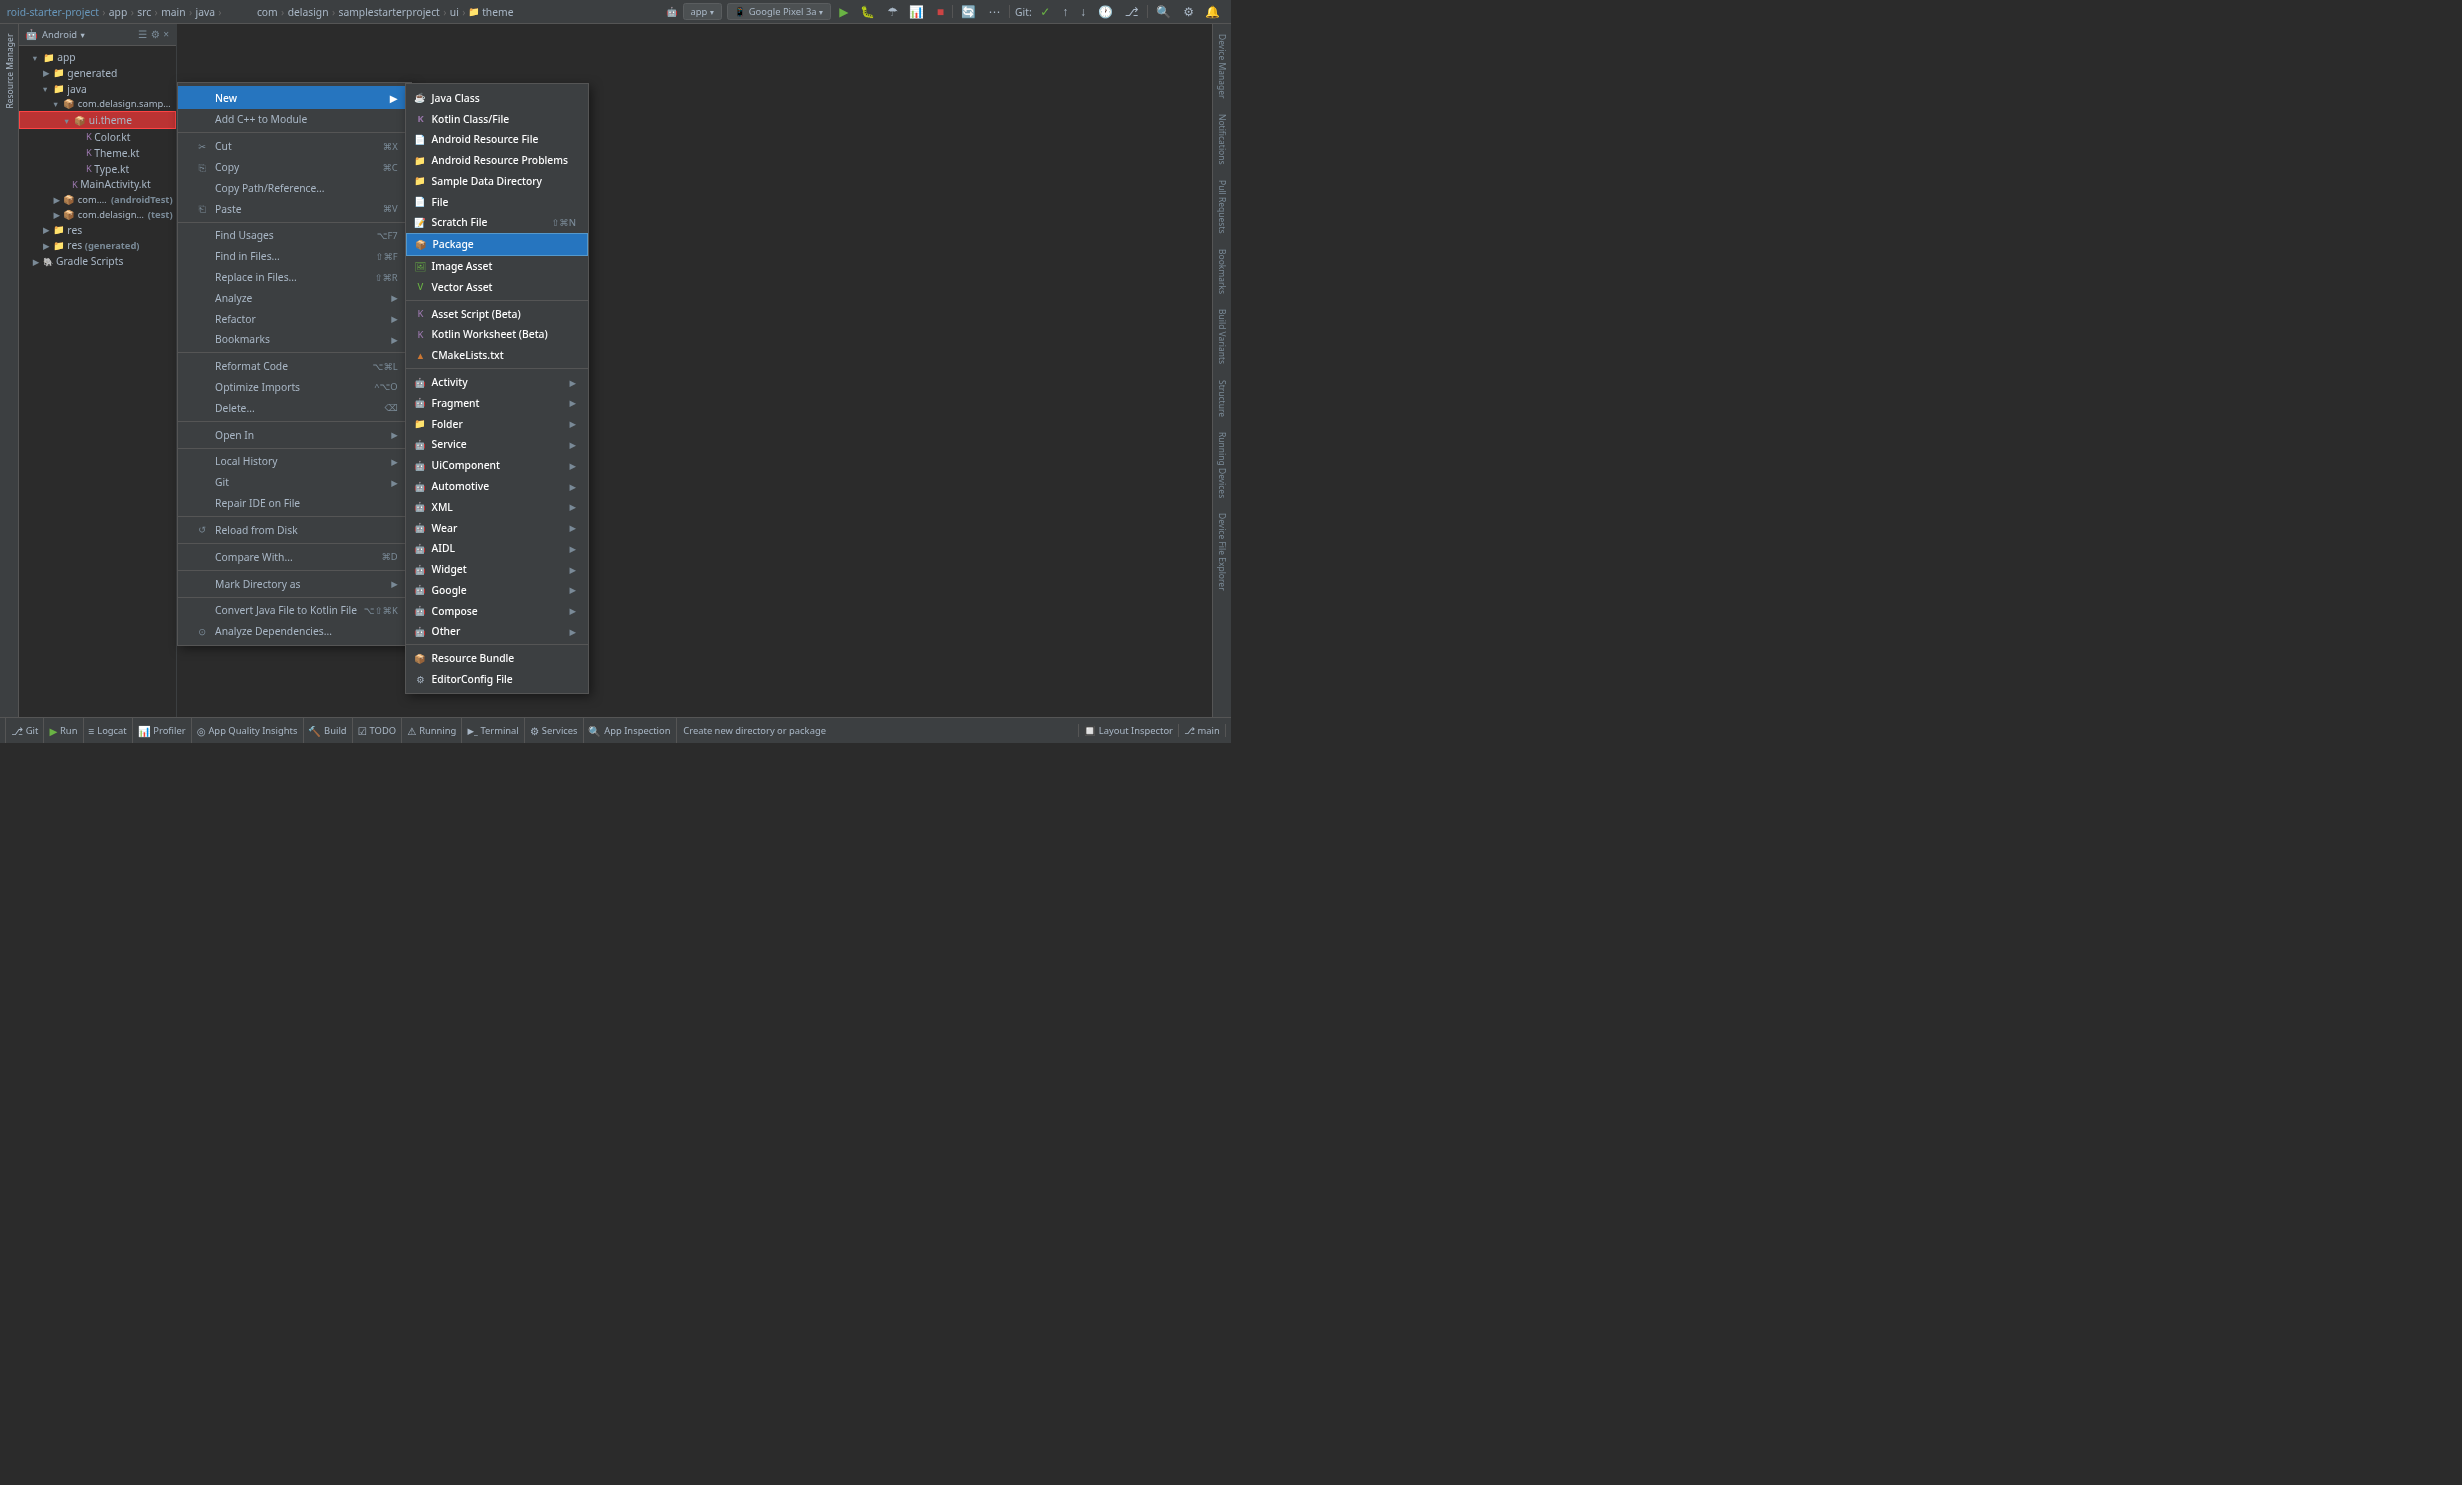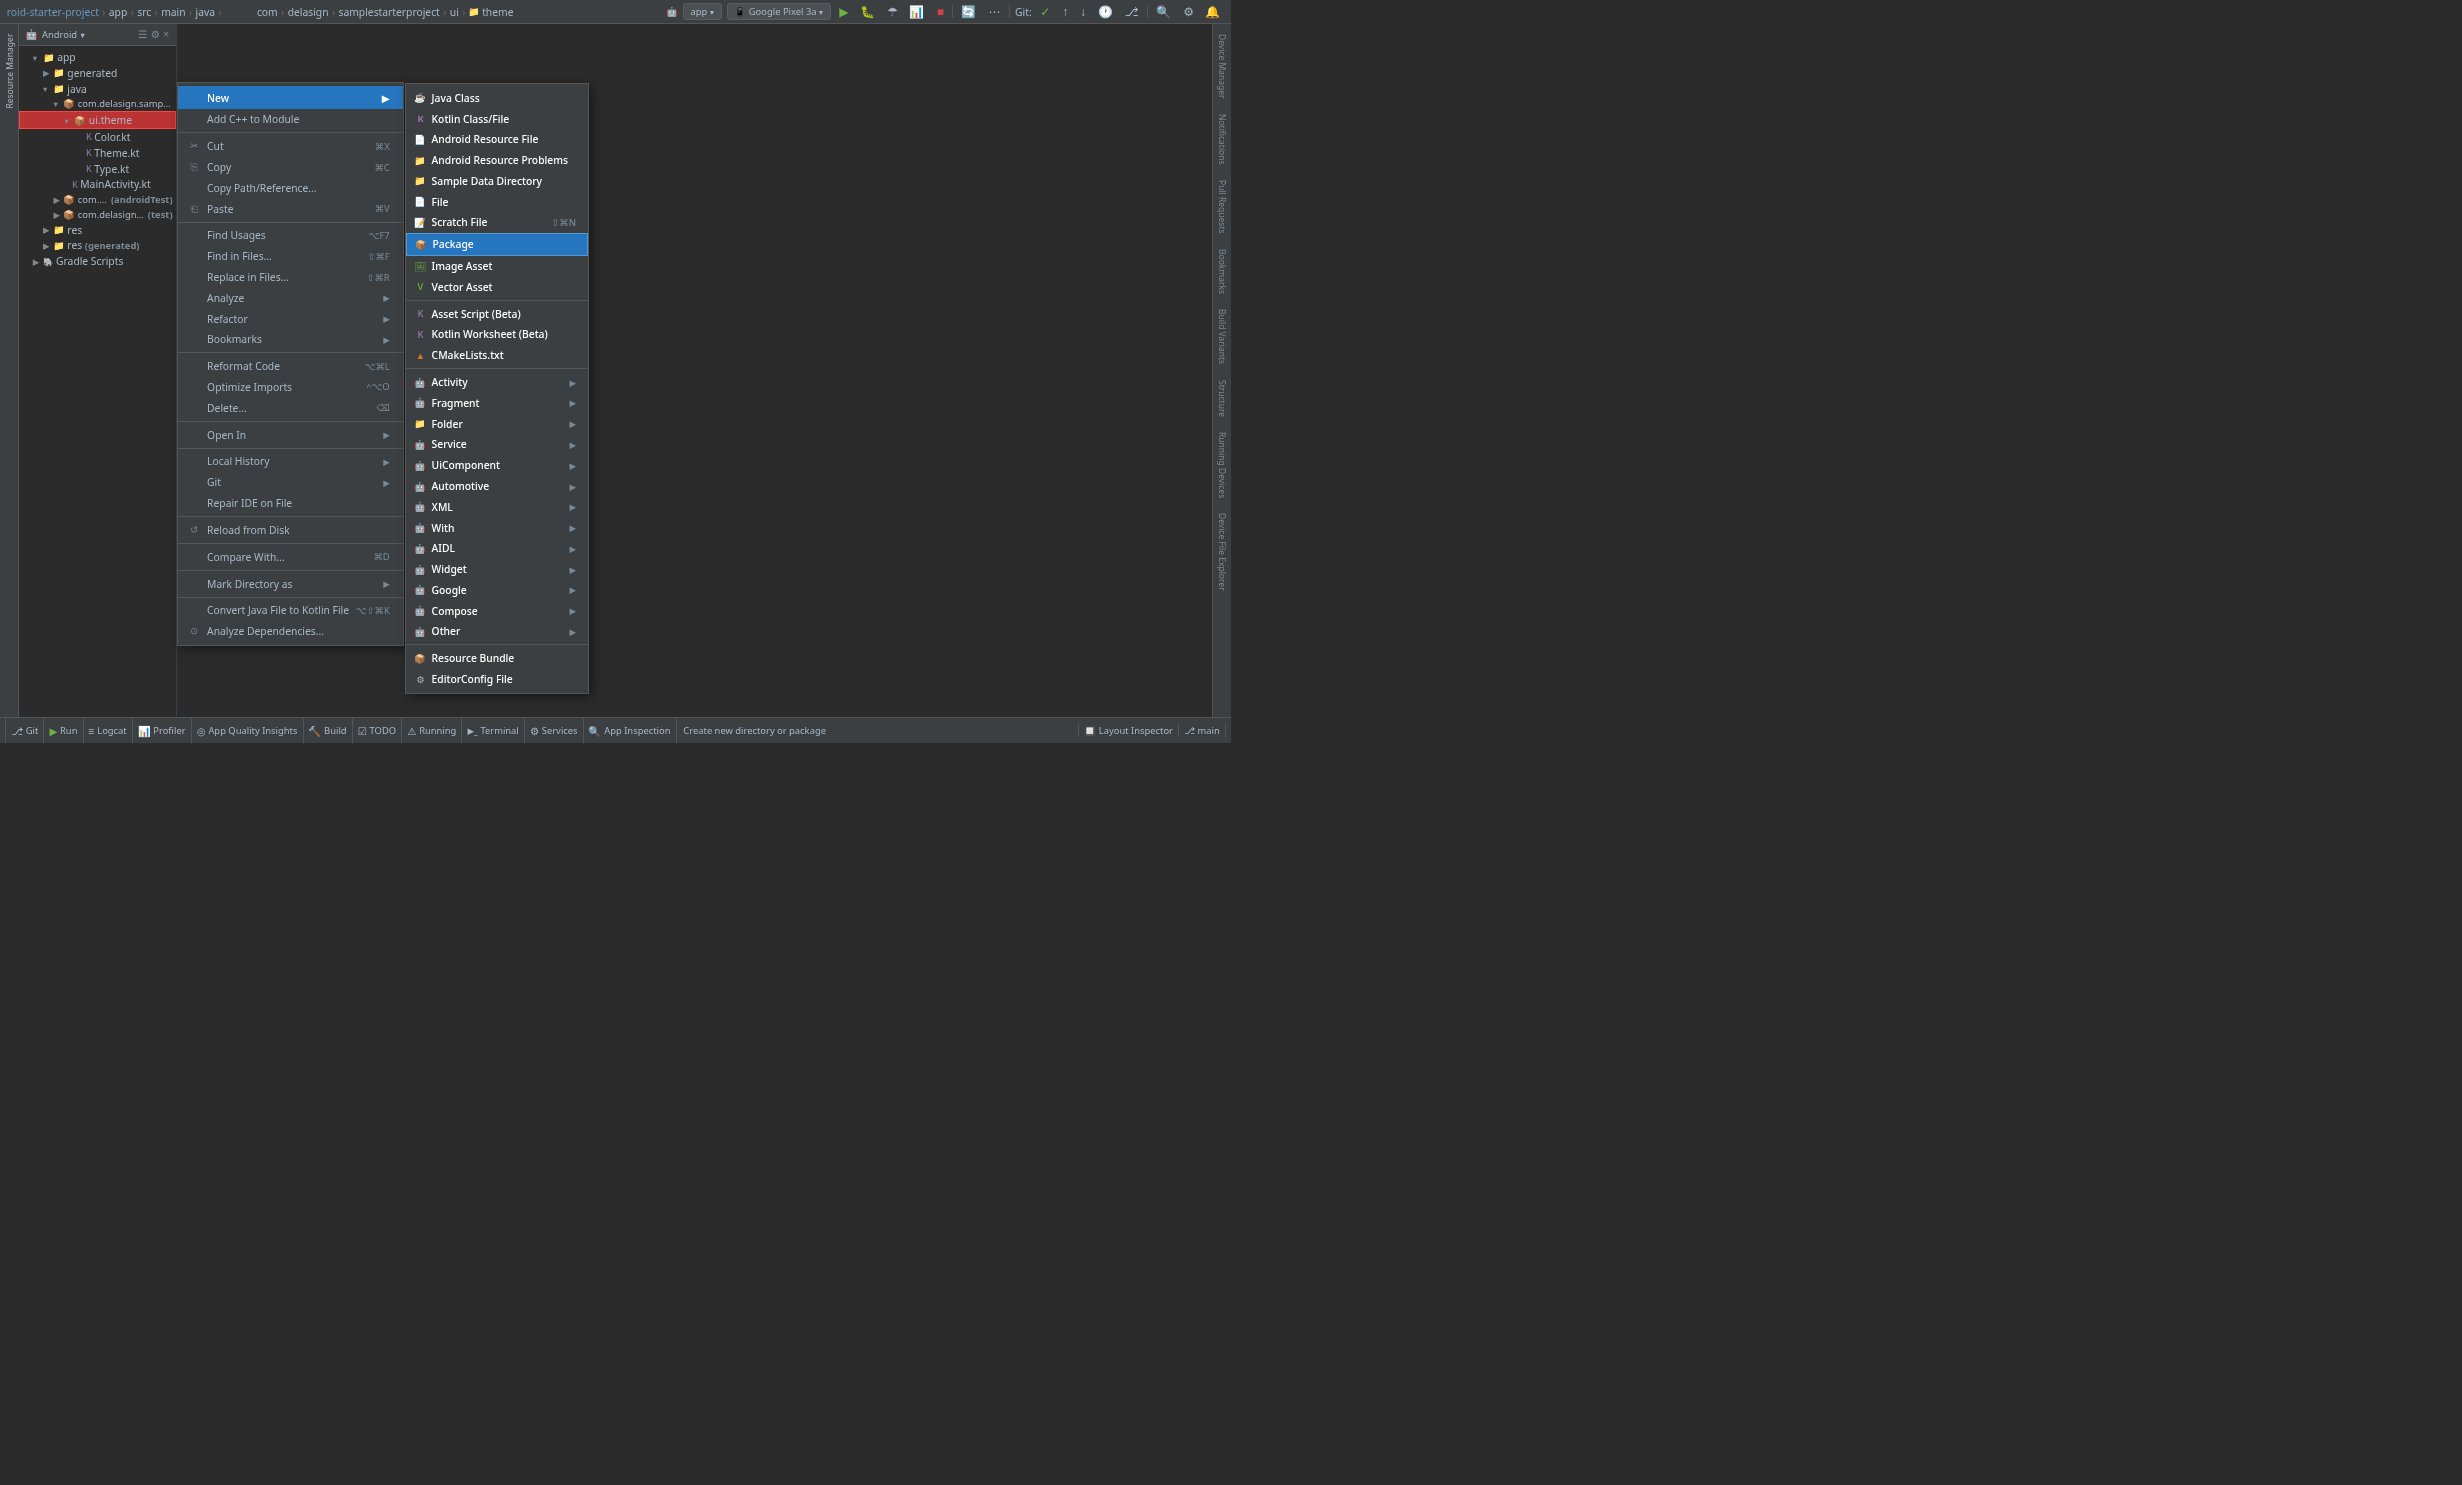--- a/index.html
+++ b/index.html
@@ -178,21 +178,21 @@
     }
     .ctx-item {
       display: flex;
       align-items: center;
       padding: 3.4px 13.7px 3.4px 10.3px;
       cursor: pointer;
       gap: 6.8px;
       justify-content: space-between;
       font-size: 10.3px;
     }
-    .ctx-item-left { display: flex; align-items: flex-start; gap: 6.8px; }
+    .ctx-item-left { display: flex; align-items: center; gap: 6.8px; margin-left: 8px; }
     .ctx-item-icon { width: 12px; text-align: center; font-size: 9.4px; color: #7a8a97; }
     .ctx-item-shortcut { color: #7a8a97; font-size: 9.4px; margin-left: auto; }
     .ctx-item .arrow { color: #7a8a97; font-size: 8.5px; }
     .ctx-separator { height: 0.9px; background: #555; margin: 2.6px 0; }
     .ctx-item-new-highlighted {
       background: #2675bf;
       color: #fff;
       display: flex;
       align-items: center;
       padding: 4.3px 13.7px 4.3px 10.3px;
@@ -614,21 +614,21 @@
             <div class="sub-item-left">
               <span class="sub-icon" style="color:#6ab344;">🤖</span>
               <span>XML</span>
             </div>
             <span class="sub-arrow">▶</span>
           </div>
 
           <div class="sub-item">
             <div class="sub-item-left">
               <span class="sub-icon" style="color:#6ab344;">🤖</span>
-              <span>With</span>
+              <span>Wear</span>
             </div>
             <span class="sub-arrow">▶</span>
           </div>
 
           <div class="sub-item">
             <div class="sub-item-left">
               <span class="sub-icon" style="color:#6ab344;">🤖</span>
               <span>AIDL</span>
             </div>
             <span class="sub-arrow">▶</span>

